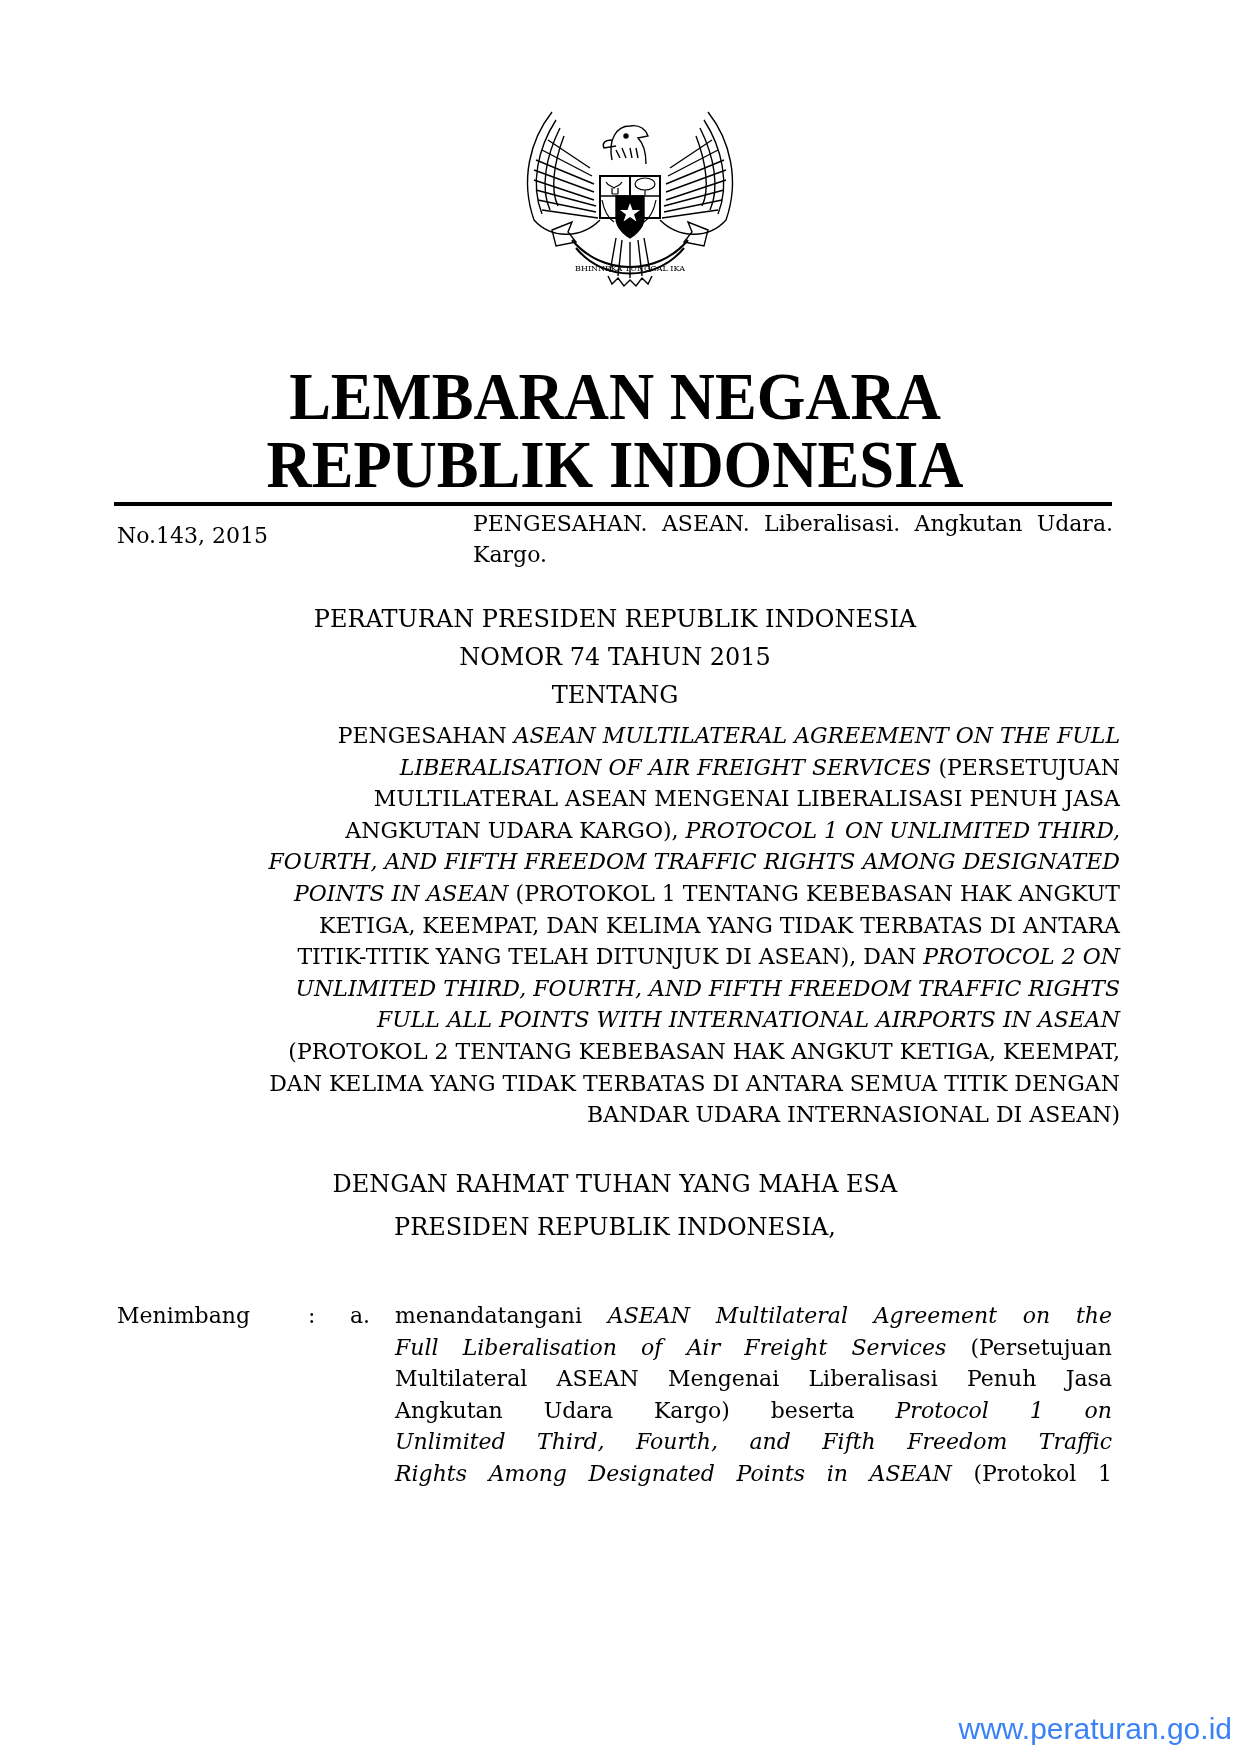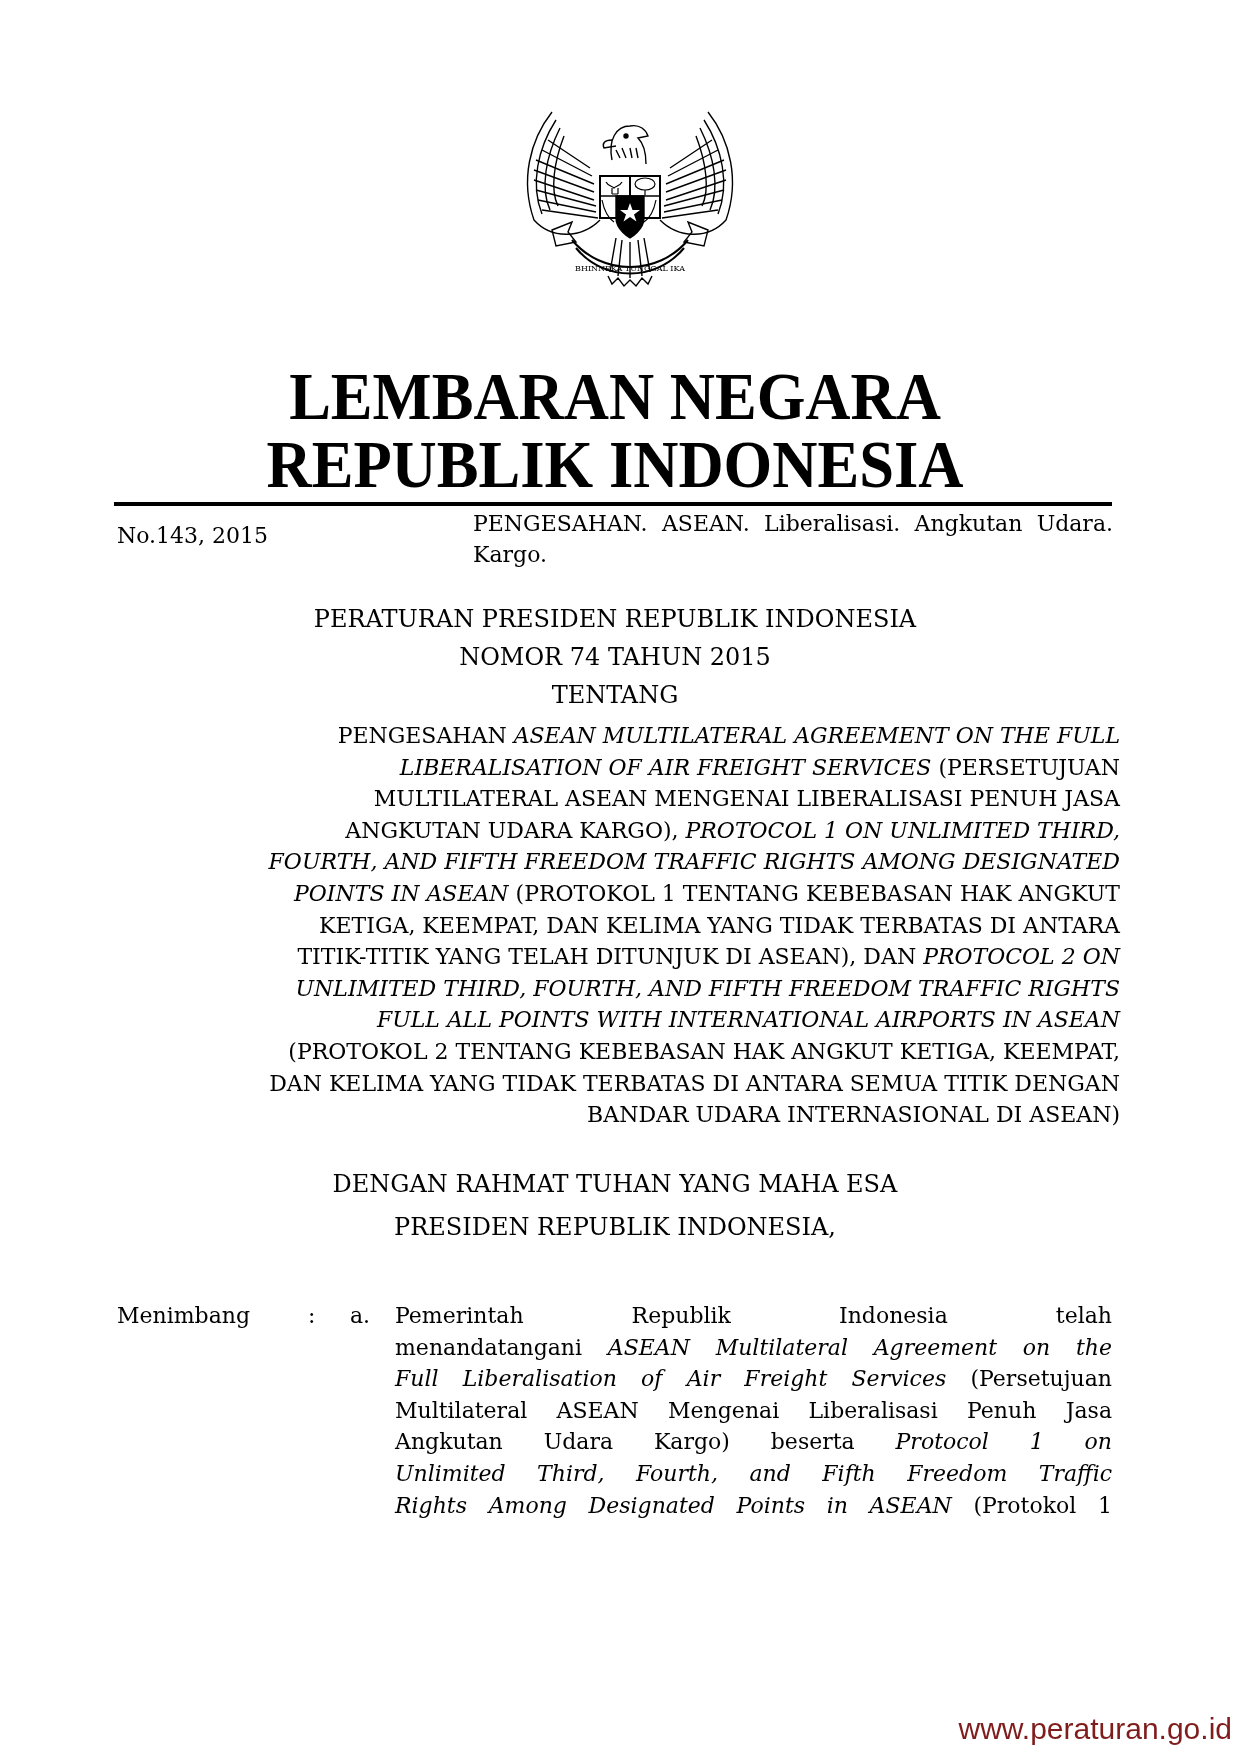--- a/index.html
+++ b/index.html
@@ -122,21 +122,21 @@
     }
     .consider-body .ln.last {
       text-align-last: justify;
     }
     .watermark {
       position: absolute;
       right: 8px;
       top: 1712px;
       font-family: "Liberation Sans", sans-serif;
       font-size: 30px;
-      color: #7f1d1d;
+      color: #3b82f6;
       white-space: nowrap;
     }
   </style>
 </head>
 <body>
 
 <div class="emblem">
   <svg width="236" height="200" viewBox="0 0 236 200" xmlns="http://www.w3.org/2000/svg" fill="none" stroke="#000" stroke-width="1.4">
 
     <g>
@@ -228,21 +228,20 @@
   </div>
 
 <div class="centered" style="top:1170px;">DENGAN RAHMAT TUHAN YANG MAHA ESA</div>
 <div class="centered" style="top:1213px;">PRESIDEN REPUBLIK INDONESIA,</div>
 
 <div class="consider">
   <div class="consider-label">Menimbang</div>
   <div class="consider-colon">:</div>
   <div class="consider-letter">a.</div>
   <div class="consider-body" id="consider-body">
-      <div class="ln"><span>Pemerintah Republik Indonesia telah</span></div>
       <div class="ln"><span>menandatangani </span><em>ASEAN Multilateral Agreement on the</em></div>
       <div class="ln"><em>Full Liberalisation of Air Freight Services</em><span> (Persetujuan</span></div>
       <div class="ln"><span>Multilateral ASEAN Mengenai Liberalisasi Penuh Jasa</span></div>
       <div class="ln"><span>Angkutan Udara Kargo) beserta </span><em>Protocol 1 on</em></div>
       <div class="ln"><em>Unlimited Third, Fourth, and Fifth Freedom Traffic</em></div>
       <div class="ln"><em>Rights Among Designated Points in ASEAN</em><span> (Protokol 1</span></div>
     </div>
 </div>
 
 <div class="watermark">www.peraturan.go.id</div>

